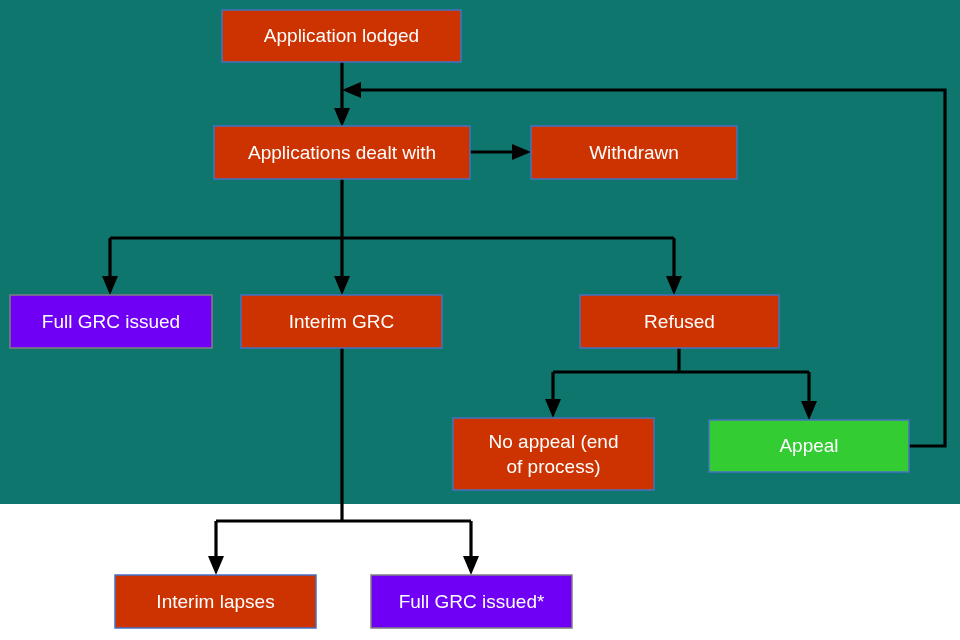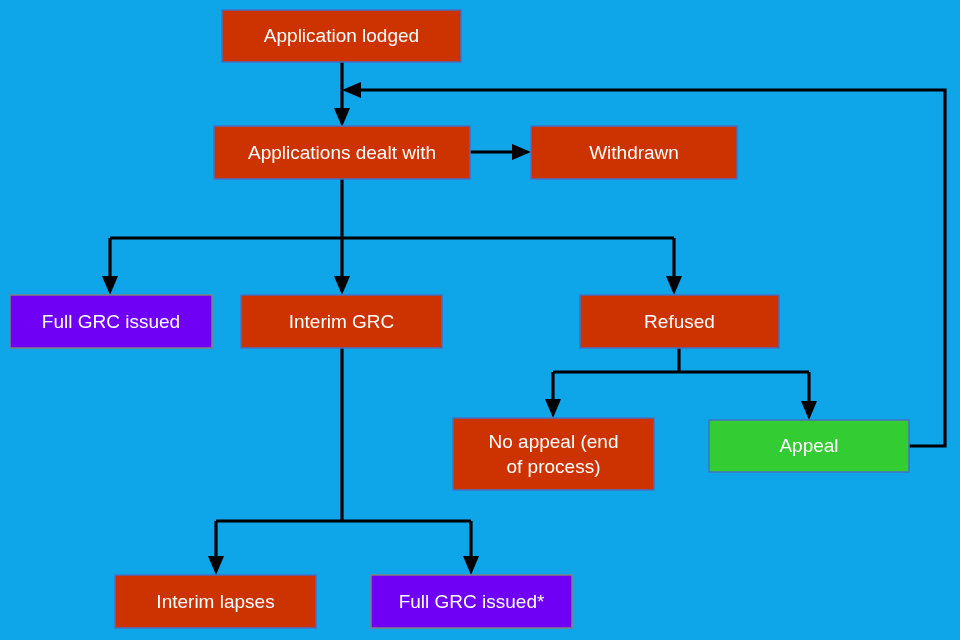--- a/index.html
+++ b/index.html
@@ -9,22 +9,22 @@
   }
   body {
     width: 960px;
     height: 640px;
     font-family: "Liberation Sans", sans-serif;
     overflow: hidden;
   }
   #flowchart-root {
     position: relative;
     width: 960px;
-    height: 640px;
-    background: #0ea5e9;
+    height: 504px;
+    background: #0f766e;
   }
   svg#flow-svg {
     position: absolute;
     left: 0;
     top: 0;
     width: 960px;
     height: 640px;
     display: block;
   }
   .node-label {

